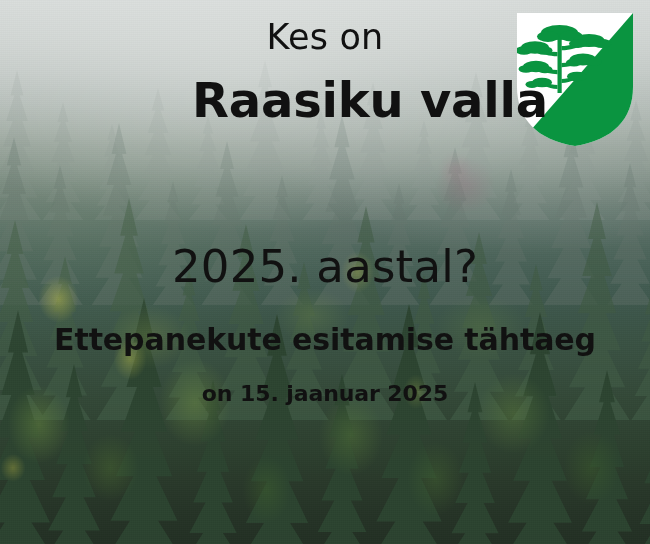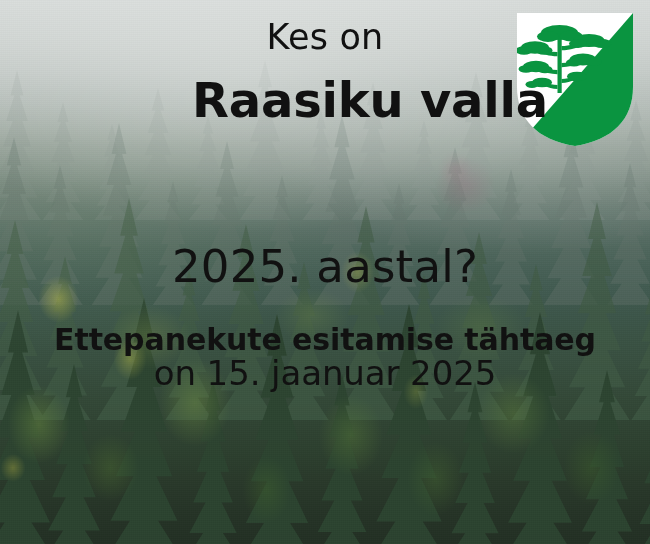--- a/index.html
+++ b/index.html
@@ -199,23 +199,23 @@
     letter-spacing: 0.2px;
     margin-top: 20px;
   }
   #line-deadline {
     top: 325px;
     font-size: 30px;
     font-weight: 700;
     letter-spacing: -0.1px;
   }
   #line-date {
-    top: 356px;
-    font-size: 34px;
-    font-weight: 400;
+    top: 383px;
+    font-size: 22px;
+    font-weight: 700;
     letter-spacing: -0.1px;
   }
   #line-email {
     top: 406px;
     font-size: 27px;
     font-weight: 700;
     letter-spacing: -0.1px;
   }
 
   

